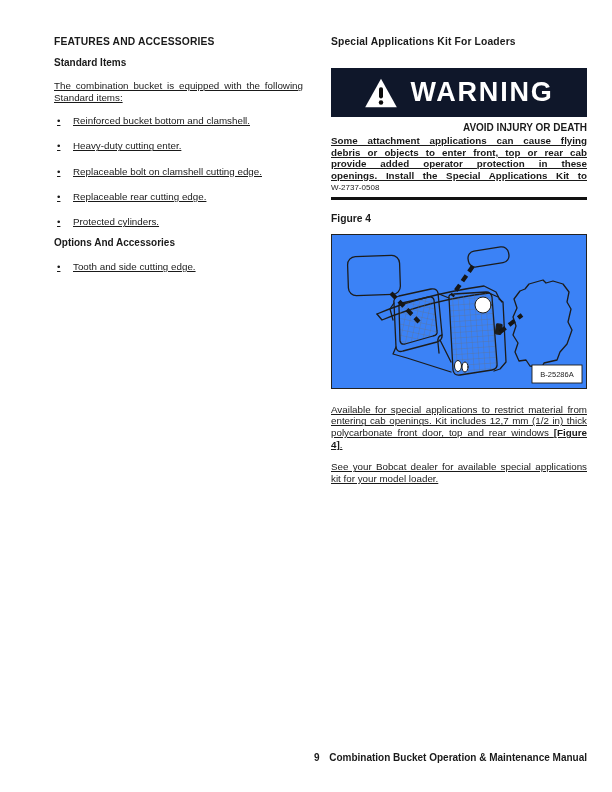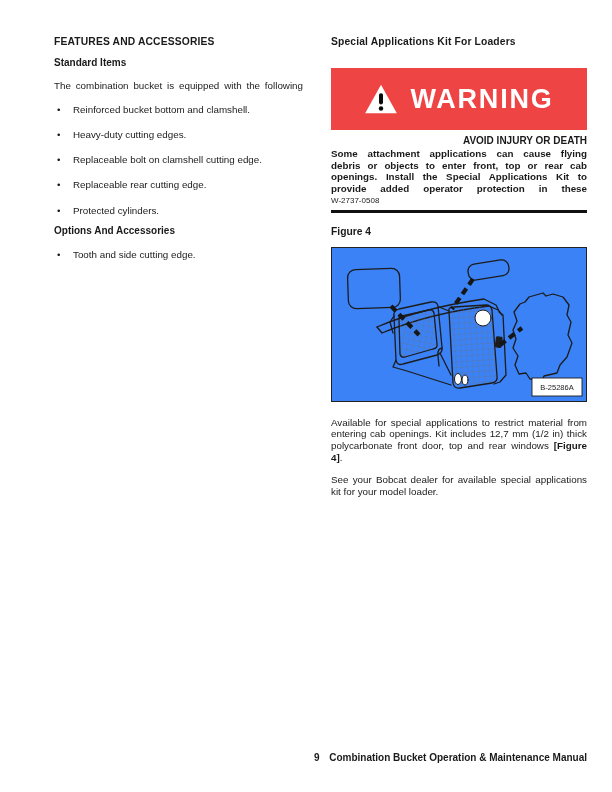--- a/index.html
+++ b/index.html
@@ -11,38 +11,38 @@
     font-family: "Liberation Sans", sans-serif;
     color: #1a1a1a;
     overflow: hidden;
   }
   .col { position: absolute; top: 36px; }
   .col-left  { left: 54px;  width: 249px; }
   .col-right { left: 331px; width: 256px; }
 
   .h-section { font-size: 10.3px; font-weight: bold; line-height: 12px; letter-spacing: 0.15px; }
   .h-sub     { font-size: 10px;   font-weight: bold; line-height: 12px; }
-  .txt       { font-size: 9.8px;  line-height: 11.6px; }
+  .txt       { font-size: 9.8px;  line-height: 11.6px; text-decoration: underline; }
   .jline     { text-align: justify; text-align-last: justify; }
   .plainline { text-align: left; }
 
   .mt-sub   { margin-top: 9px; }
   .mt-intro { margin-top: 11px; }
 
   .bullet { display: flex; margin-top: 13.7px; }
   .bullet.first { margin-top: 12px; }
   .bullet .dot { width: 16px; padding-left: 3px; flex: 0 0 16px; }
   .bullet .btxt { flex: 1; }
   .mt-opts { margin-top: 9px; }
   .bullet.opts { margin-top: 12px; }
 
   .warnbox {
     margin-top: 20px;
-    height: 62px;
-    background: #ef4444;
+    height: 49px;
+    background: #0f172a;
     display: flex;
     align-items: center;
     justify-content: center;
     gap: 12px;
   }
   .warnword {
     color: #ffffff;
     font-weight: bold;
     font-size: 27px;
     letter-spacing: 1.8px;
@@ -81,29 +81,30 @@
 
 <div class="page">
 
   <div class="col col-left">
     <div class="h-section">FEATURES AND ACCESSORIES</div>
 
     <div class="h-sub mt-sub">Standard Items</div>
 
     <div class="txt mt-intro">
       <div class="jline">The combination bucket is equipped with the following</div>
+      <div class="plainline">Standard items:</div>
     </div>
 
     <div class="bullet txt first">
       <span class="dot">•</span>
       <span class="btxt">Reinforced bucket bottom and clamshell.</span>
     </div>
     <div class="bullet txt">
       <span class="dot">•</span>
-      <span class="btxt">Heavy-duty cutting edges.</span>
+      <span class="btxt">Heavy-duty cutting enter.</span>
     </div>
     <div class="bullet txt">
       <span class="dot">•</span>
       <span class="btxt">Replaceable bolt on clamshell cutting edge.</span>
     </div>
     <div class="bullet txt">
       <span class="dot">•</span>
       <span class="btxt">Replaceable rear cutting edge.</span>
     </div>
     <div class="bullet txt">
@@ -129,22 +130,22 @@
         <circle cx="20" cy="29.5" r="2.7" fill="#0b0b0b"></circle>
       </svg>
       <span class="warnword">WARNING</span>
     </div>
 
     <div class="warn-sub">AVOID INJURY OR DEATH</div>
 
     <div class="warn-body txt">
       <div class="jline">Some attachment applications can cause flying</div>
       <div class="jline">debris or objects to enter front, top or rear cab</div>
+      <div class="jline">provide added operator protection in these</div>
       <div class="jline">openings. Install the Special Applications Kit to</div>
-      <div class="jline">provide added operator protection in these</div>
     </div>
 
     <div class="warn-code">W-2737-0508</div>
     <div class="rule"></div>
 
     <div class="fig-cap">Figure 4</div>
 
     <div class="figbox">
       <svg viewBox="0 0 254 151">
         <defs>

